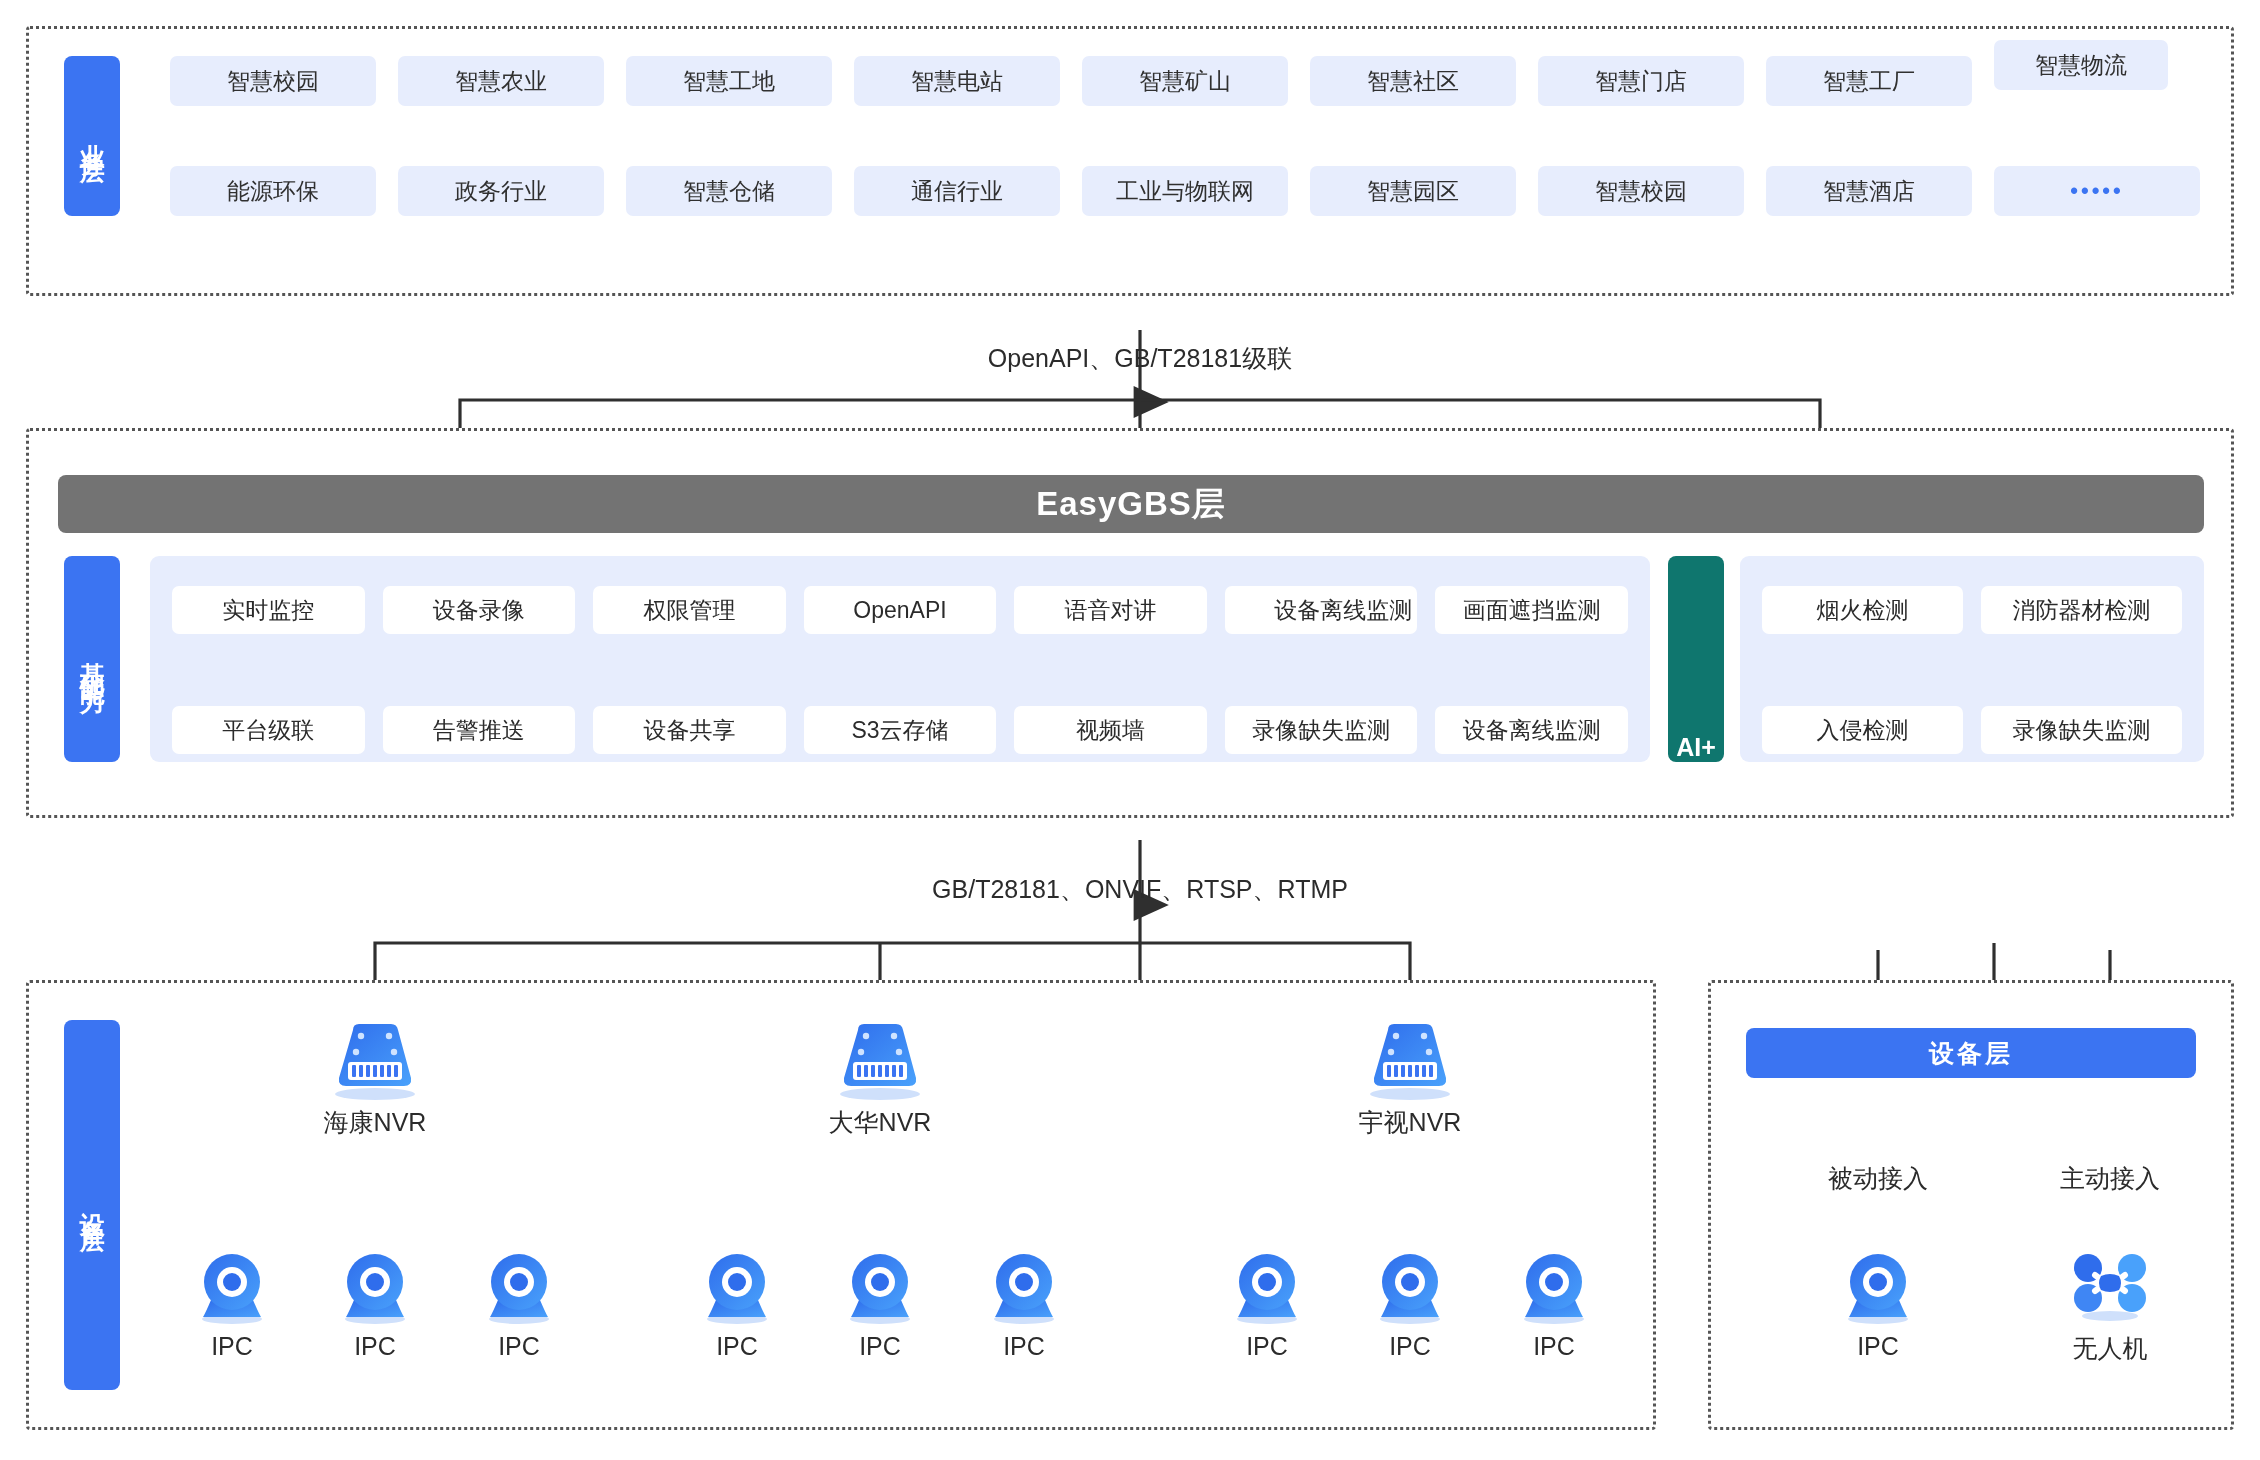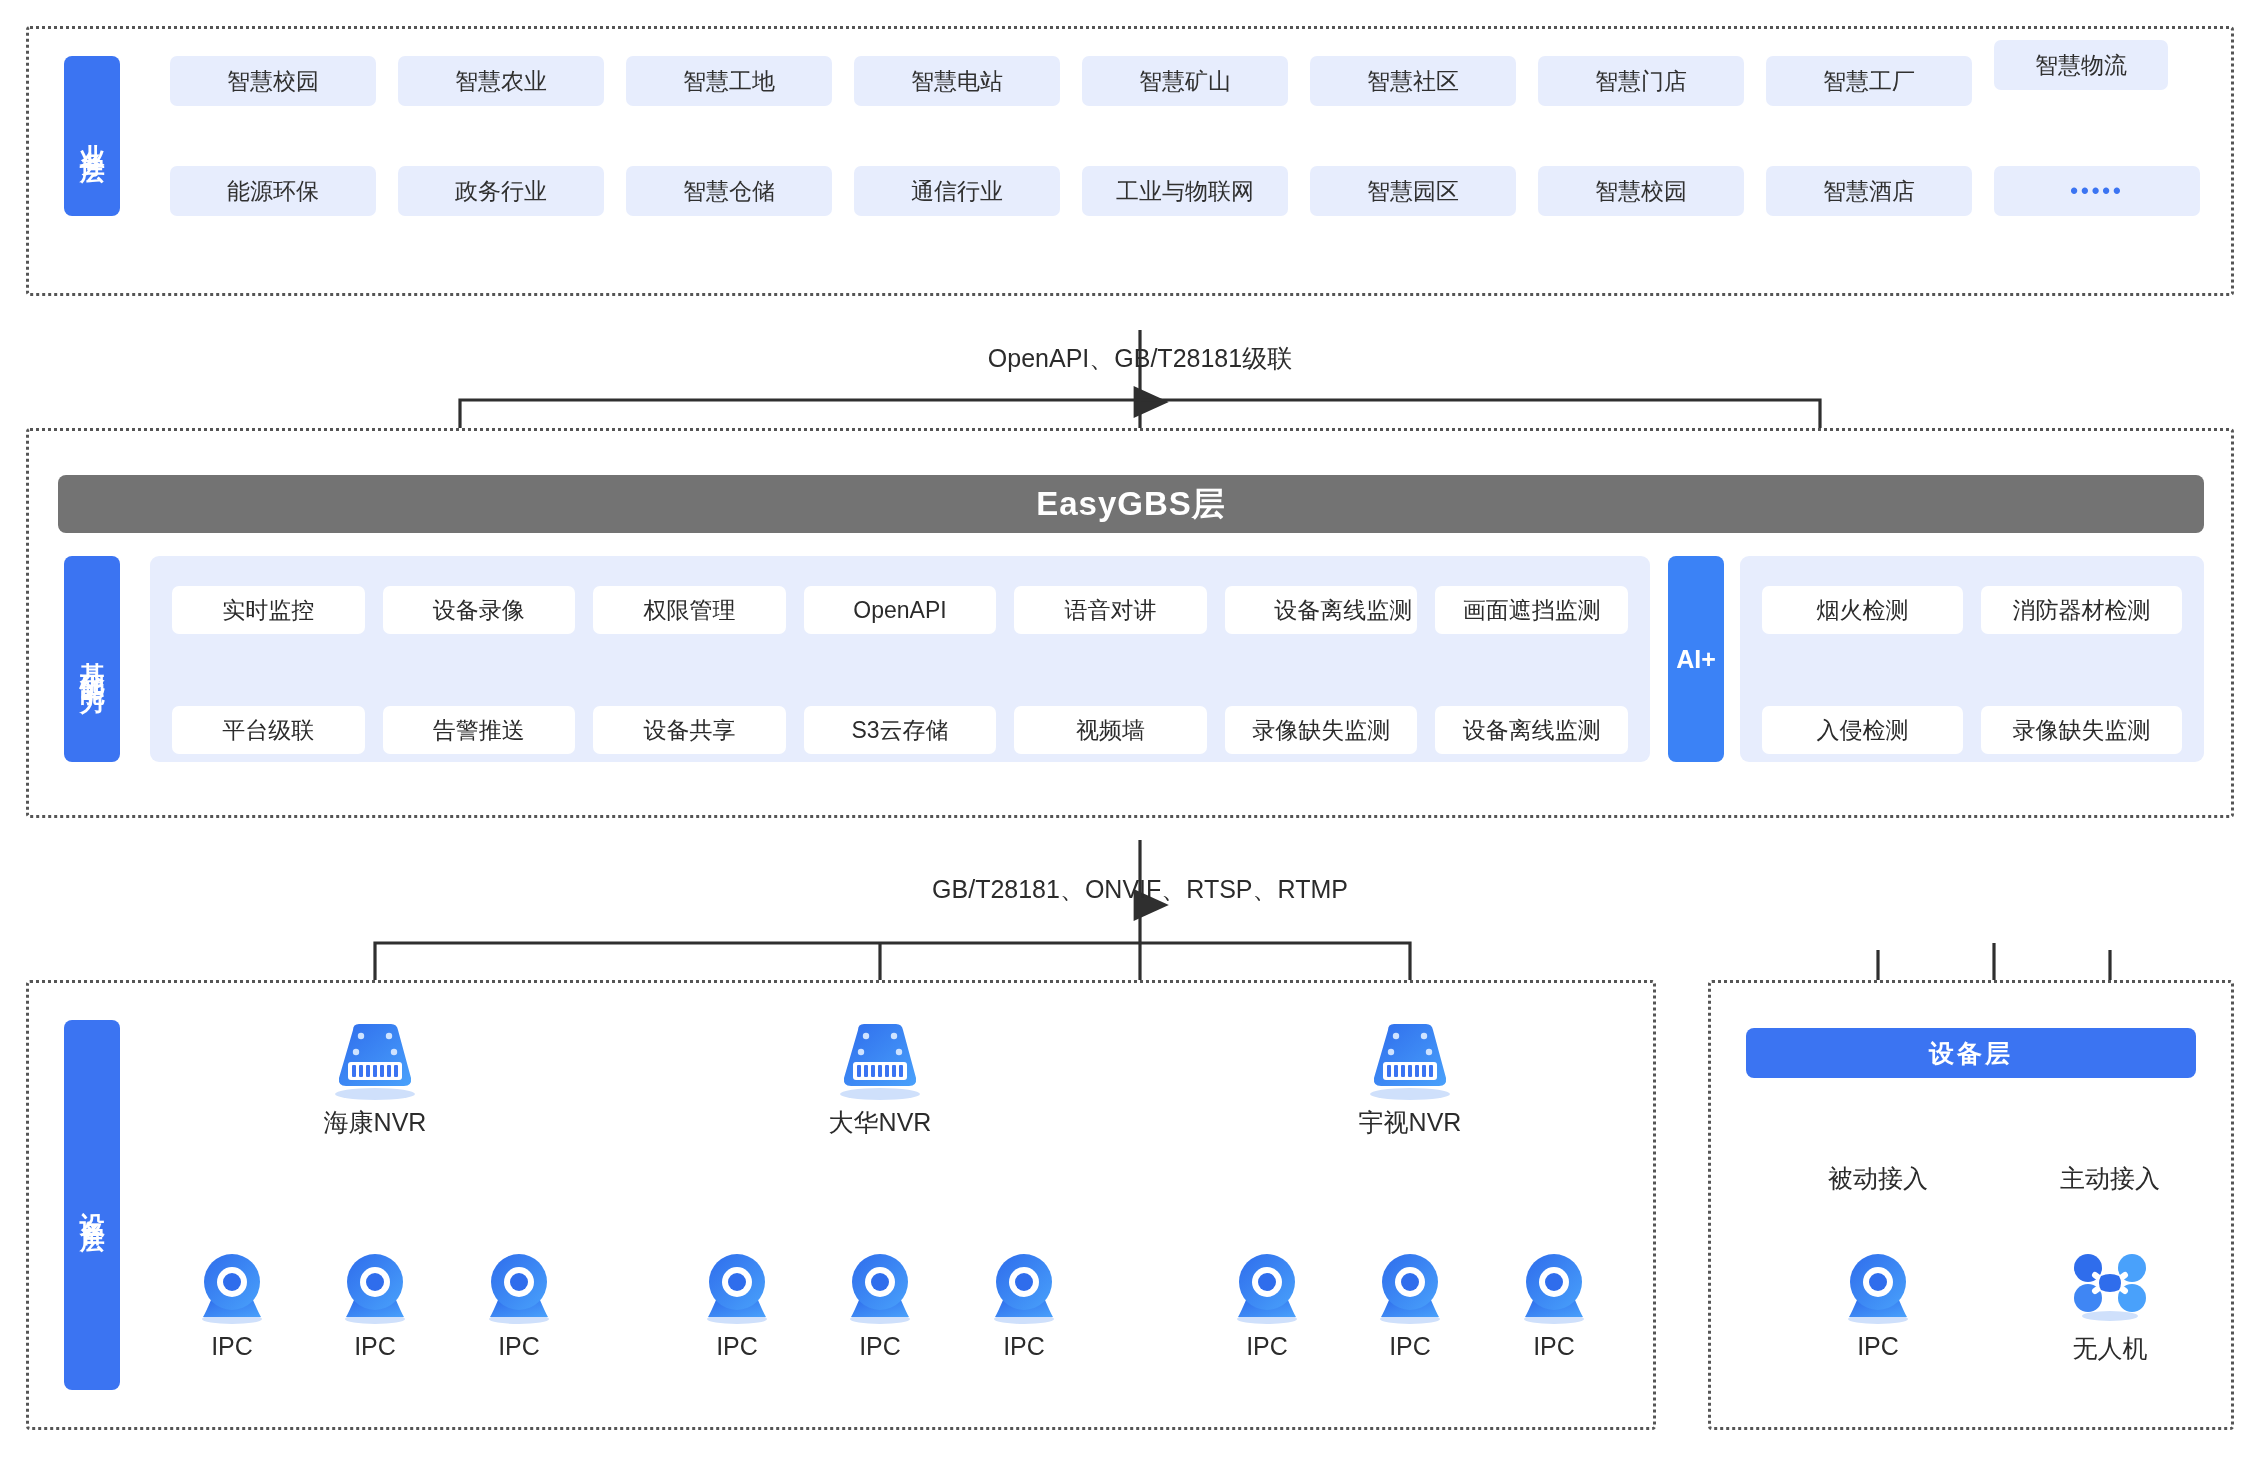--- a/index.html
+++ b/index.html
@@ -75,24 +75,24 @@
   .cap-chip {
     position:absolute;
     background:#ffffff;
     border-radius:7px;
     display:flex; align-items:center; justify-content:center;
     font-size:23px; color:#2b2b2b; height:48px;
     white-space:nowrap;
   }
   .ai-tab {
     position:absolute;
-    background:#3b82f6;
+    background:#0f766e;
     border-radius:8px;
     color:#fff;
-    display:flex;align-items:center;justify-content:center;
+    display:flex;align-items:flex-end;justify-content:center;
     font-size:25px; font-weight:700;
   }
 
   
   .dev-header {
     position:absolute;
     background:#3b74f2;
     border-radius:8px;
     color:#fff;
     display:flex;align-items:center;justify-content:center;

